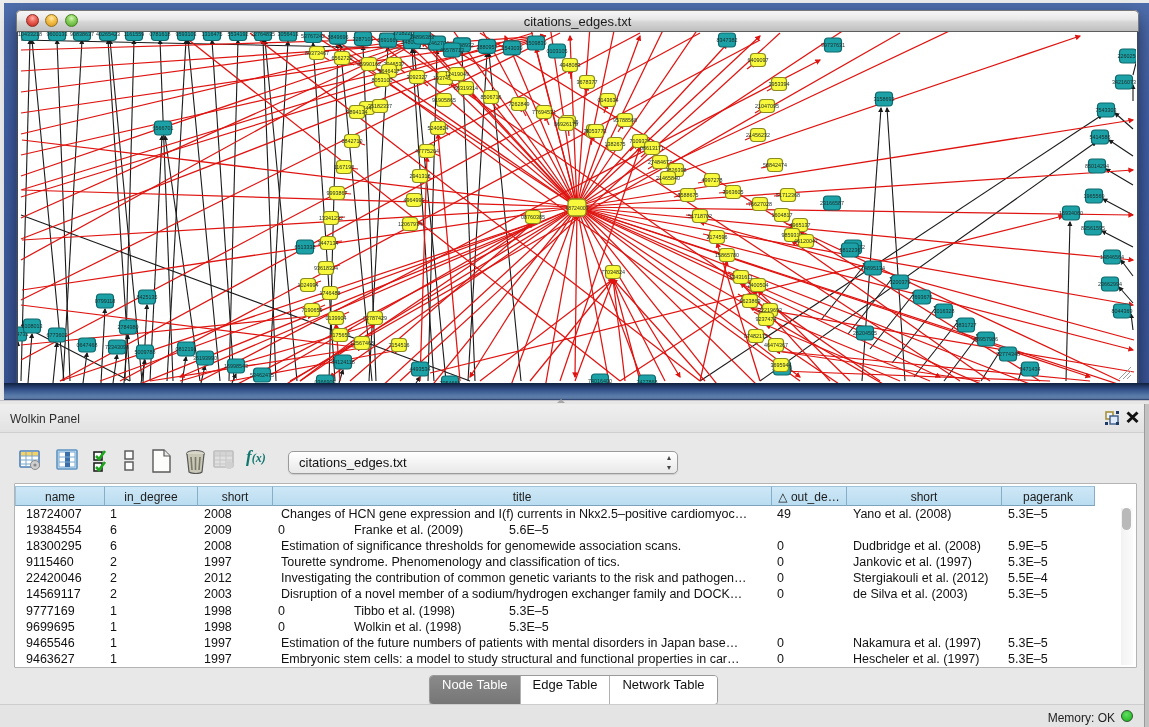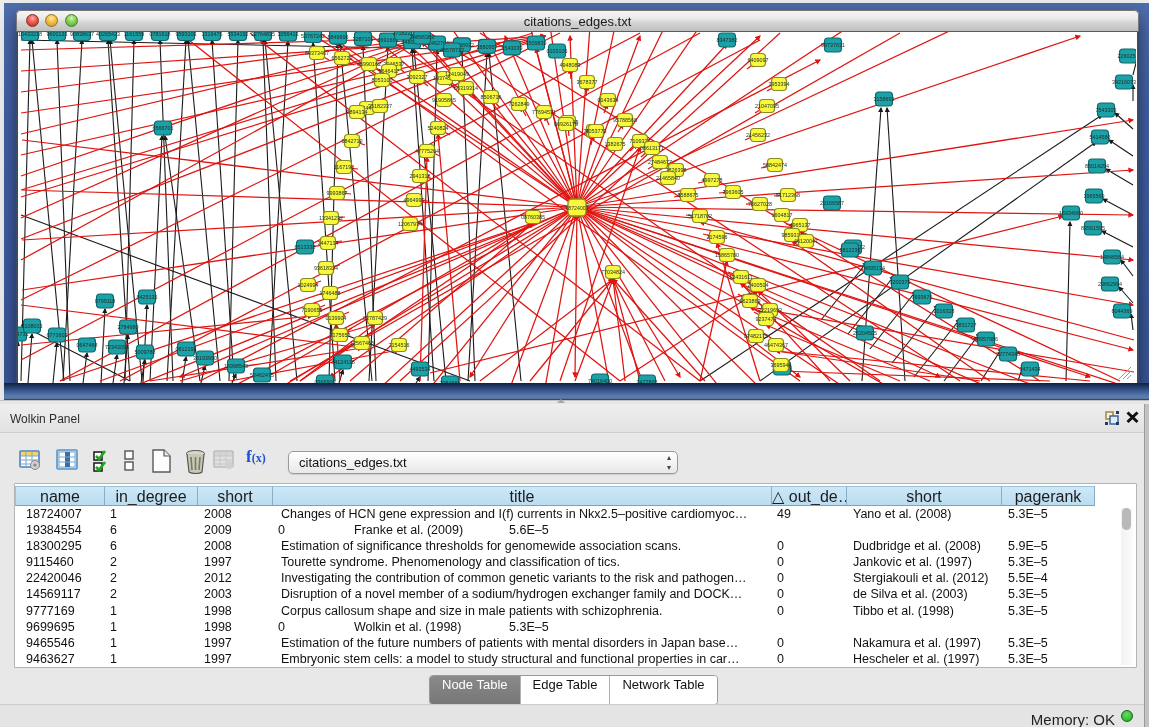--- a/index.html
+++ b/index.html
@@ -27,39 +27,39 @@
 #phead .t{position:absolute;left:10px;top:8px;font-size:12px;color:#2e2e2e}
 #pclose{position:absolute;right:10px;top:6px}
 #pfloat{position:absolute;right:30px;top:7px;width:14px;height:14px}
 
 #toolbar{position:absolute;left:0;top:29px;width:100%;height:50px}
 .ticon{position:absolute;top:16px}
 #combo{position:absolute;left:288px;top:18px;width:390px;height:23px;border:1px solid #9a9a9a;border-radius:5px;background:linear-gradient(180deg,#ffffff,#f1f1f1 60%,#e8e8e8);box-shadow:0 1px 1px rgba(0,0,0,.12);font-size:13px;color:#111;line-height:21px;padding-left:10px}
 #combo .ud{position:absolute;right:6px;top:1px;font-size:8px;color:#444;line-height:10px;text-align:center}
 
 #tablebox{position:absolute;left:14px;top:79px;width:1123px;height:185px;background:#fff;border:1px solid #b4b4b4;border-radius:1px}
-#thead{position:absolute;left:0px;top:2px;height:20px;display:flex;font-size:16px;color:#1c1c1c;text-align:center;line-height:20px;background:linear-gradient(180deg,#cfe8f7,#b9dcf0);}
+#thead{position:absolute;left:0px;top:2px;height:20px;display:flex;font-size:12px;color:#1c1c1c;text-align:center;line-height:20px;background:linear-gradient(180deg,#cfe8f7,#b9dcf0);}
 #thead div{border-right:1px solid #86aec6;border-top:1px solid #9cc3da;border-bottom:1px solid #7ca3bb;overflow:hidden;white-space:nowrap}
 #thead div:first-child{border-left:1px solid #9cc3da}
 .rows{position:absolute;left:1px;top:22px;font-size:12.5px;color:#111}
 .tr{display:flex;height:16.1px;line-height:16.2px;white-space:nowrap}
 .tr div{overflow:hidden}
 .c0{width:90px;padding-left:10px}.c1{width:93px;padding-left:4px}.c2{width:75px;padding-left:5px}
 .c3{width:499px;padding-left:7px}.c4{width:75px;padding-left:4px}.c5{width:155px;padding-left:5px}
 .c6{width:93px;padding-left:5px}
 #vscroll{position:absolute;right:3px;top:24px;width:12px;height:157px;background:linear-gradient(90deg,#f2f2f2,#fbfbfb)}
 #vthumb{position:absolute;left:1px;top:0px;width:9px;height:22px;background:#b9b9b9;border-radius:5px}
 
 #tabs{position:absolute;left:429px;top:271px;height:30px;display:flex;font-size:13px;border:1px solid #9a9a9a;border-radius:4px;overflow:hidden;box-shadow:0 1px 1px rgba(0,0,0,.15)}
 #tabs div{padding:0 12px;line-height:17px;background:#fff;color:#111;border-right:1px solid #b0b0b0}
 #tabs div.sel{background:linear-gradient(180deg,#8a8a8a,#767676);color:#fff}
 #tabs div:last-child{border-right:none}
 
 #status{position:absolute;left:0;top:300px;width:100%;height:23px;background:#e4e4e4;border-top:1px solid #cdcdcd}
-#status .m{position:absolute;right:34px;top:6px;font-size:15px;color:#222}
+#status .m{position:absolute;right:34px;top:6px;font-size:12px;color:#222}
 #memdot{position:absolute;right:16px;top:5px;width:12px;height:12px;border-radius:50%;background:radial-gradient(circle at 45% 35%,#63dd63,#2fc22f 65%,#23a523);border:1.5px solid #2c572c}
 #redgestrip{position:absolute;right:0;top:0;width:5px;height:323px;background:#c2c2c2;border-left:1px solid #9a9a9a}
 </style></head>
 <body>
 <div id="stage">
   <div id="desk"></div>
   <div id="win">
     <div id="canvas">
         <svg class="net" width="1119" height="351" viewBox="17 32 1119 351">
 <defs>
@@ -981,21 +981,21 @@
           <ellipse cx="11.5" cy="4.5" rx="9" ry="3" fill="#d8d6c8" stroke="#555"></ellipse>
           <path d="M3 5l2 18c3 2 11 2 13 0l2-18" fill="#c9c7b6" stroke="#555" stroke-width="1.2"></path>
           <path d="M7 8l1 13M11.5 8v13M16 8l-1 13" stroke="#7a7868" stroke-width="1.6"></path>
         </svg>
       <svg class="ticon" style="left:213px" width="22" height="22" viewBox="0 0 22 22" opacity="0.55">
           <rect x="1" y="2" width="19" height="16" rx="1" fill="#dcdcdc" stroke="#9a9a9a" stroke-width="1.6"></rect>
           <rect x="2" y="3" width="17" height="4" fill="#c4c4c4"></rect>
           <path d="M2 7h17M2 11h17M2 15h17M7 3v15M13 3v15" stroke="#ababab"></path>
           <circle cx="16" cy="16" r="4" fill="#bdbdbd"></circle>
         </svg>
-      <div class="ticon" style="left:246px;top:14px;font-size:17px;font-weight:bold;color:#1d4ed8;font-family:'Liberation Serif',serif">f<span style="font-size:12px">(x)</span></div>
+      <div class="ticon" style="left:246px;top:14px;font-size:17px;font-style:italic;font-weight:bold;color:#0f766e;font-family:'Liberation Serif',serif">f<span style="font-size:12px">(x)</span></div>
       <div id="combo">citations_edges.txt<div class="ud">▴<br>▾</div></div>
     </div>
     <div id="tablebox">
       <div id="thead">
           <div style="width:90px">name</div>
           <div style="width:93px">in_degree</div>
           <div style="width:75px">short</div>
           <div style="width:499px">title</div>
           <div style="width:75px">△ out_de…</div>
           <div style="width:155px">short</div>
@@ -1052,21 +1052,20 @@
             <div class="c2">2003</div>
             <div class="c3">Disruption of a novel member of a sodium/hydrogen exchanger family and DOCK…</div>
             <div class="c4">0</div>
             <div class="c5">de Silva et al. (2003)</div>
             <div class="c6">5.3E–5</div>
           </div>
 <div class="tr">
             <div class="c0">9777169</div>
             <div class="c1">1</div>
             <div class="c2">1998</div>
-            <div class="c3">Corpus callosum shape and size in male patients with schizophrenia.</div>
             <div class="c4">0</div>
             <div class="c5">Tibbo et al. (1998)</div>
             <div class="c6">5.3E–5</div>
           </div>
 <div class="tr">
             <div class="c0">9699695</div>
             <div class="c1">1</div>
             <div class="c2">1998</div>
             <div class="c4">0</div>
             <div class="c5">Wolkin et al. (1998)</div>

